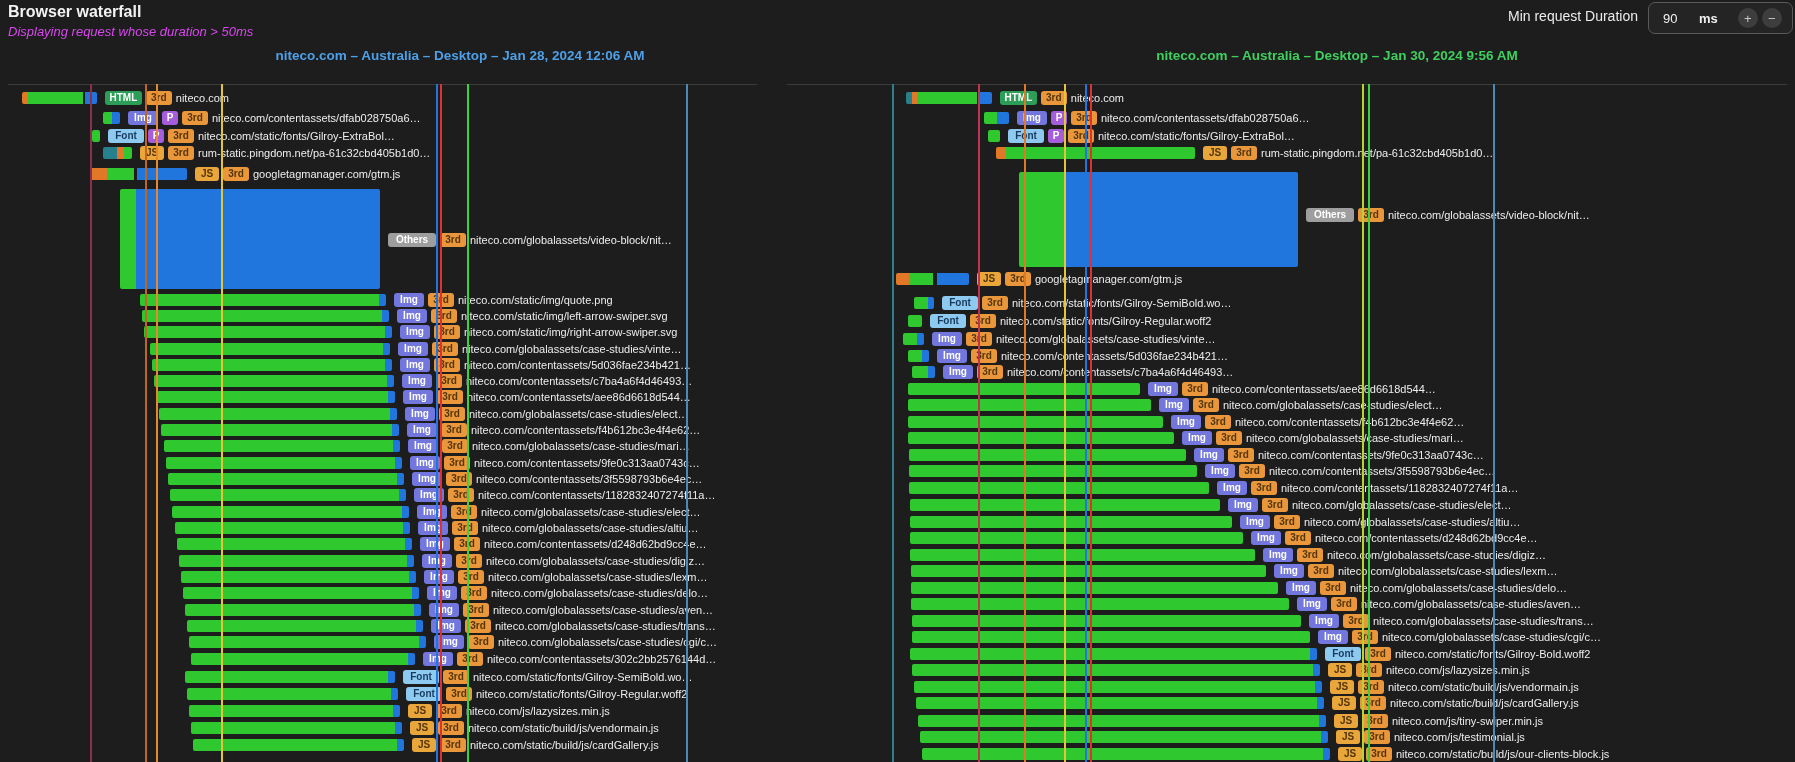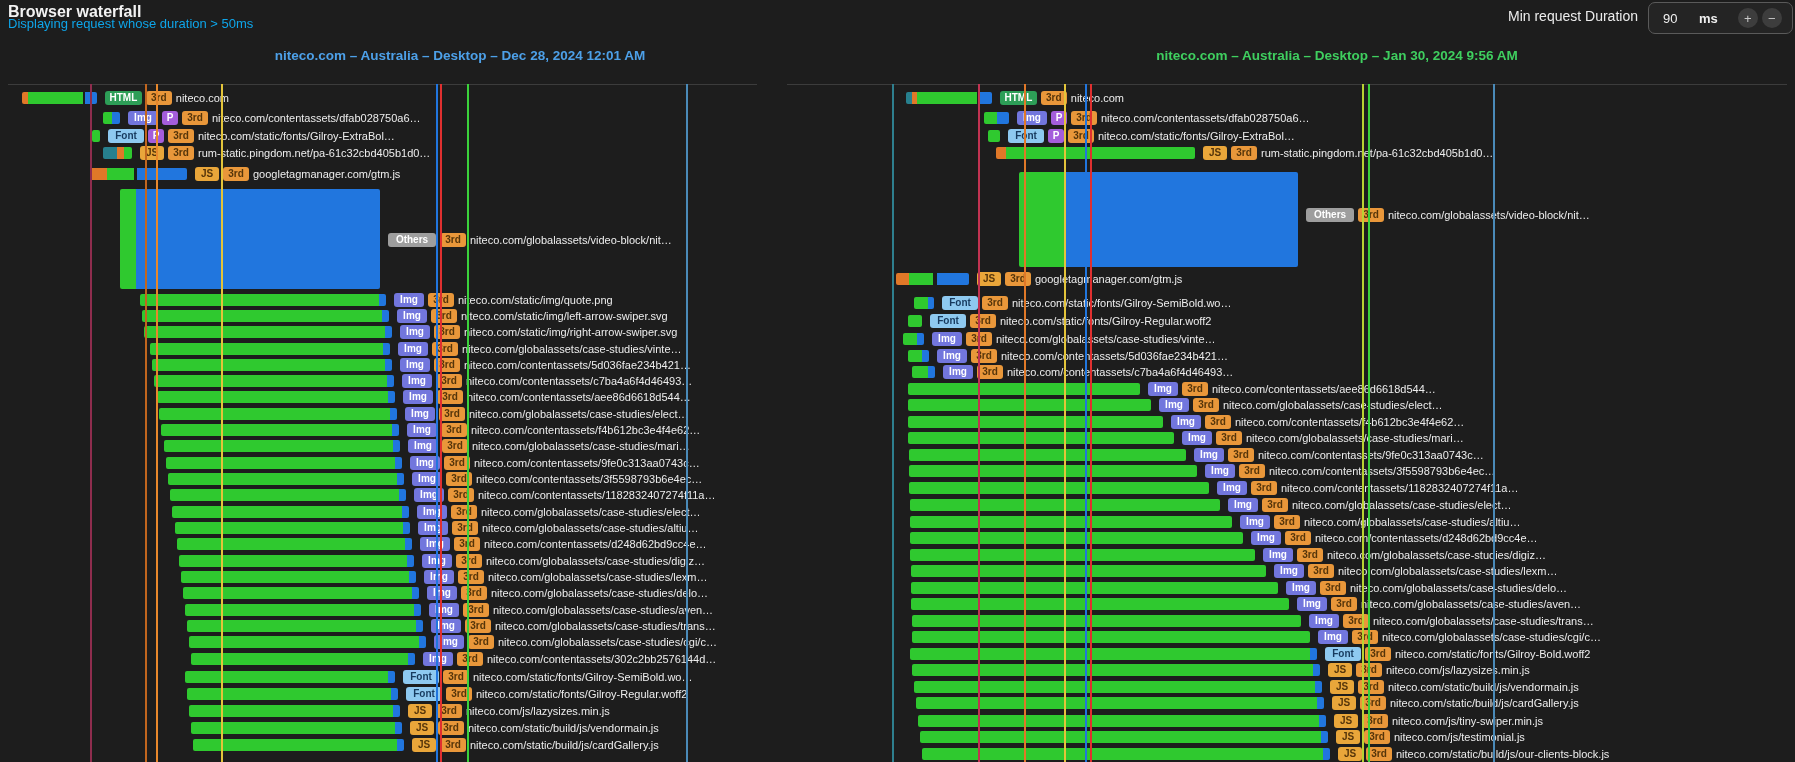--- a/index.html
+++ b/index.html
@@ -1,19 +1,19 @@
 <!DOCTYPE html>
 <html><head>
 <meta charset="utf-8">
 <style>
   html,body{margin:0;padding:0;background:#1d1d1d;width:1795px;height:762px;overflow:hidden;
     font-family:"Liberation Sans", sans-serif;-webkit-font-smoothing:antialiased;}
   #app{position:relative;width:1795px;height:762px;background:#1d1d1d;}
   .page-title{position:absolute;left:8px;top:3px;color:#f2f2f2;font-size:16px;font-weight:bold;text-align:center;}
-  .page-subtitle{position:absolute;left:8px;top:16px;color:#0ea5e9;font-size:13px;}
+  .page-subtitle{position:absolute;left:8px;top:24px;color:#d946ef;font-size:13px;font-style:italic;}
   .min-label{position:absolute;left:1508px;top:8px;color:#ececec;font-size:14px;}
   .min-box{position:absolute;left:1648px;top:2px;width:143px;height:30px;border:1px solid #5a5a5a;
     border-radius:7px;background:#242424;display:flex;align-items:center;}
   .min-value{color:#f0f0f0;font-size:13px;margin-left:14px;width:30px;}
   .min-unit{color:#f0f0f0;font-size:13px;font-weight:bold;margin-left:6px;margin-right:16px;}
   .circle-btn{width:20px;height:20px;border-radius:50%;background:#3d3d3d;color:#c9c9c9;
     display:flex;align-items:center;justify-content:center;font-size:13px;margin-left:4px;
     cursor:pointer;user-select:none;line-height:1;}
   .chart-title{position:absolute;top:48px;transform:translateX(-50%);font-size:13.5px;font-weight:bold;white-space:nowrap;}
   .chart-top-border{position:absolute;height:1px;background:#3c3c3c;top:84px;}
@@ -32,21 +32,21 @@
   <div class="page-subtitle">Displaying request whose duration &gt; 50ms</div>
 
   <div class="min-label">Min request Duration</div>
   <div class="min-box">
     <div class="min-value">90</div>
     <div class="min-unit">ms</div>
     <div class="circle-btn">+</div>
     <div class="circle-btn">−</div>
   </div>
 
-  <div class="chart-title" id="title-0" style="left: 460px; color: rgb(77, 160, 232);">niteco.com – Australia – Desktop – Dec 28, 2024 12:01 AM</div>
+  <div class="chart-title" id="title-0" style="left: 460px; color: rgb(77, 160, 232);">niteco.com – Australia – Desktop – Jan 28, 2024 12:06 AM</div>
   <div class="chart-title" id="title-1" style="left: 1337px; color: rgb(63, 207, 95);">niteco.com – Australia – Desktop – Jan 30, 2024 9:56 AM</div>
 
   <div id="charts">
       <div style="position: absolute; left: 0px; top: 0px; width: 1795px; height: 762px;">
         <div class="chart-top-border" style="left: 8px; width: 749px;"></div>
         <div class="bar" style="left: 22px; top: 92px; height: 12px;">
           <span style="width: 6px; background: rgb(224, 120, 40);"></span>
           <span style="width: 55px; background: rgb(47, 201, 47);"></span>
           <span style="width: 2px; background: transparent;"></span>
           <span style="width: 12px; background: rgb(33, 118, 222);"></span>

